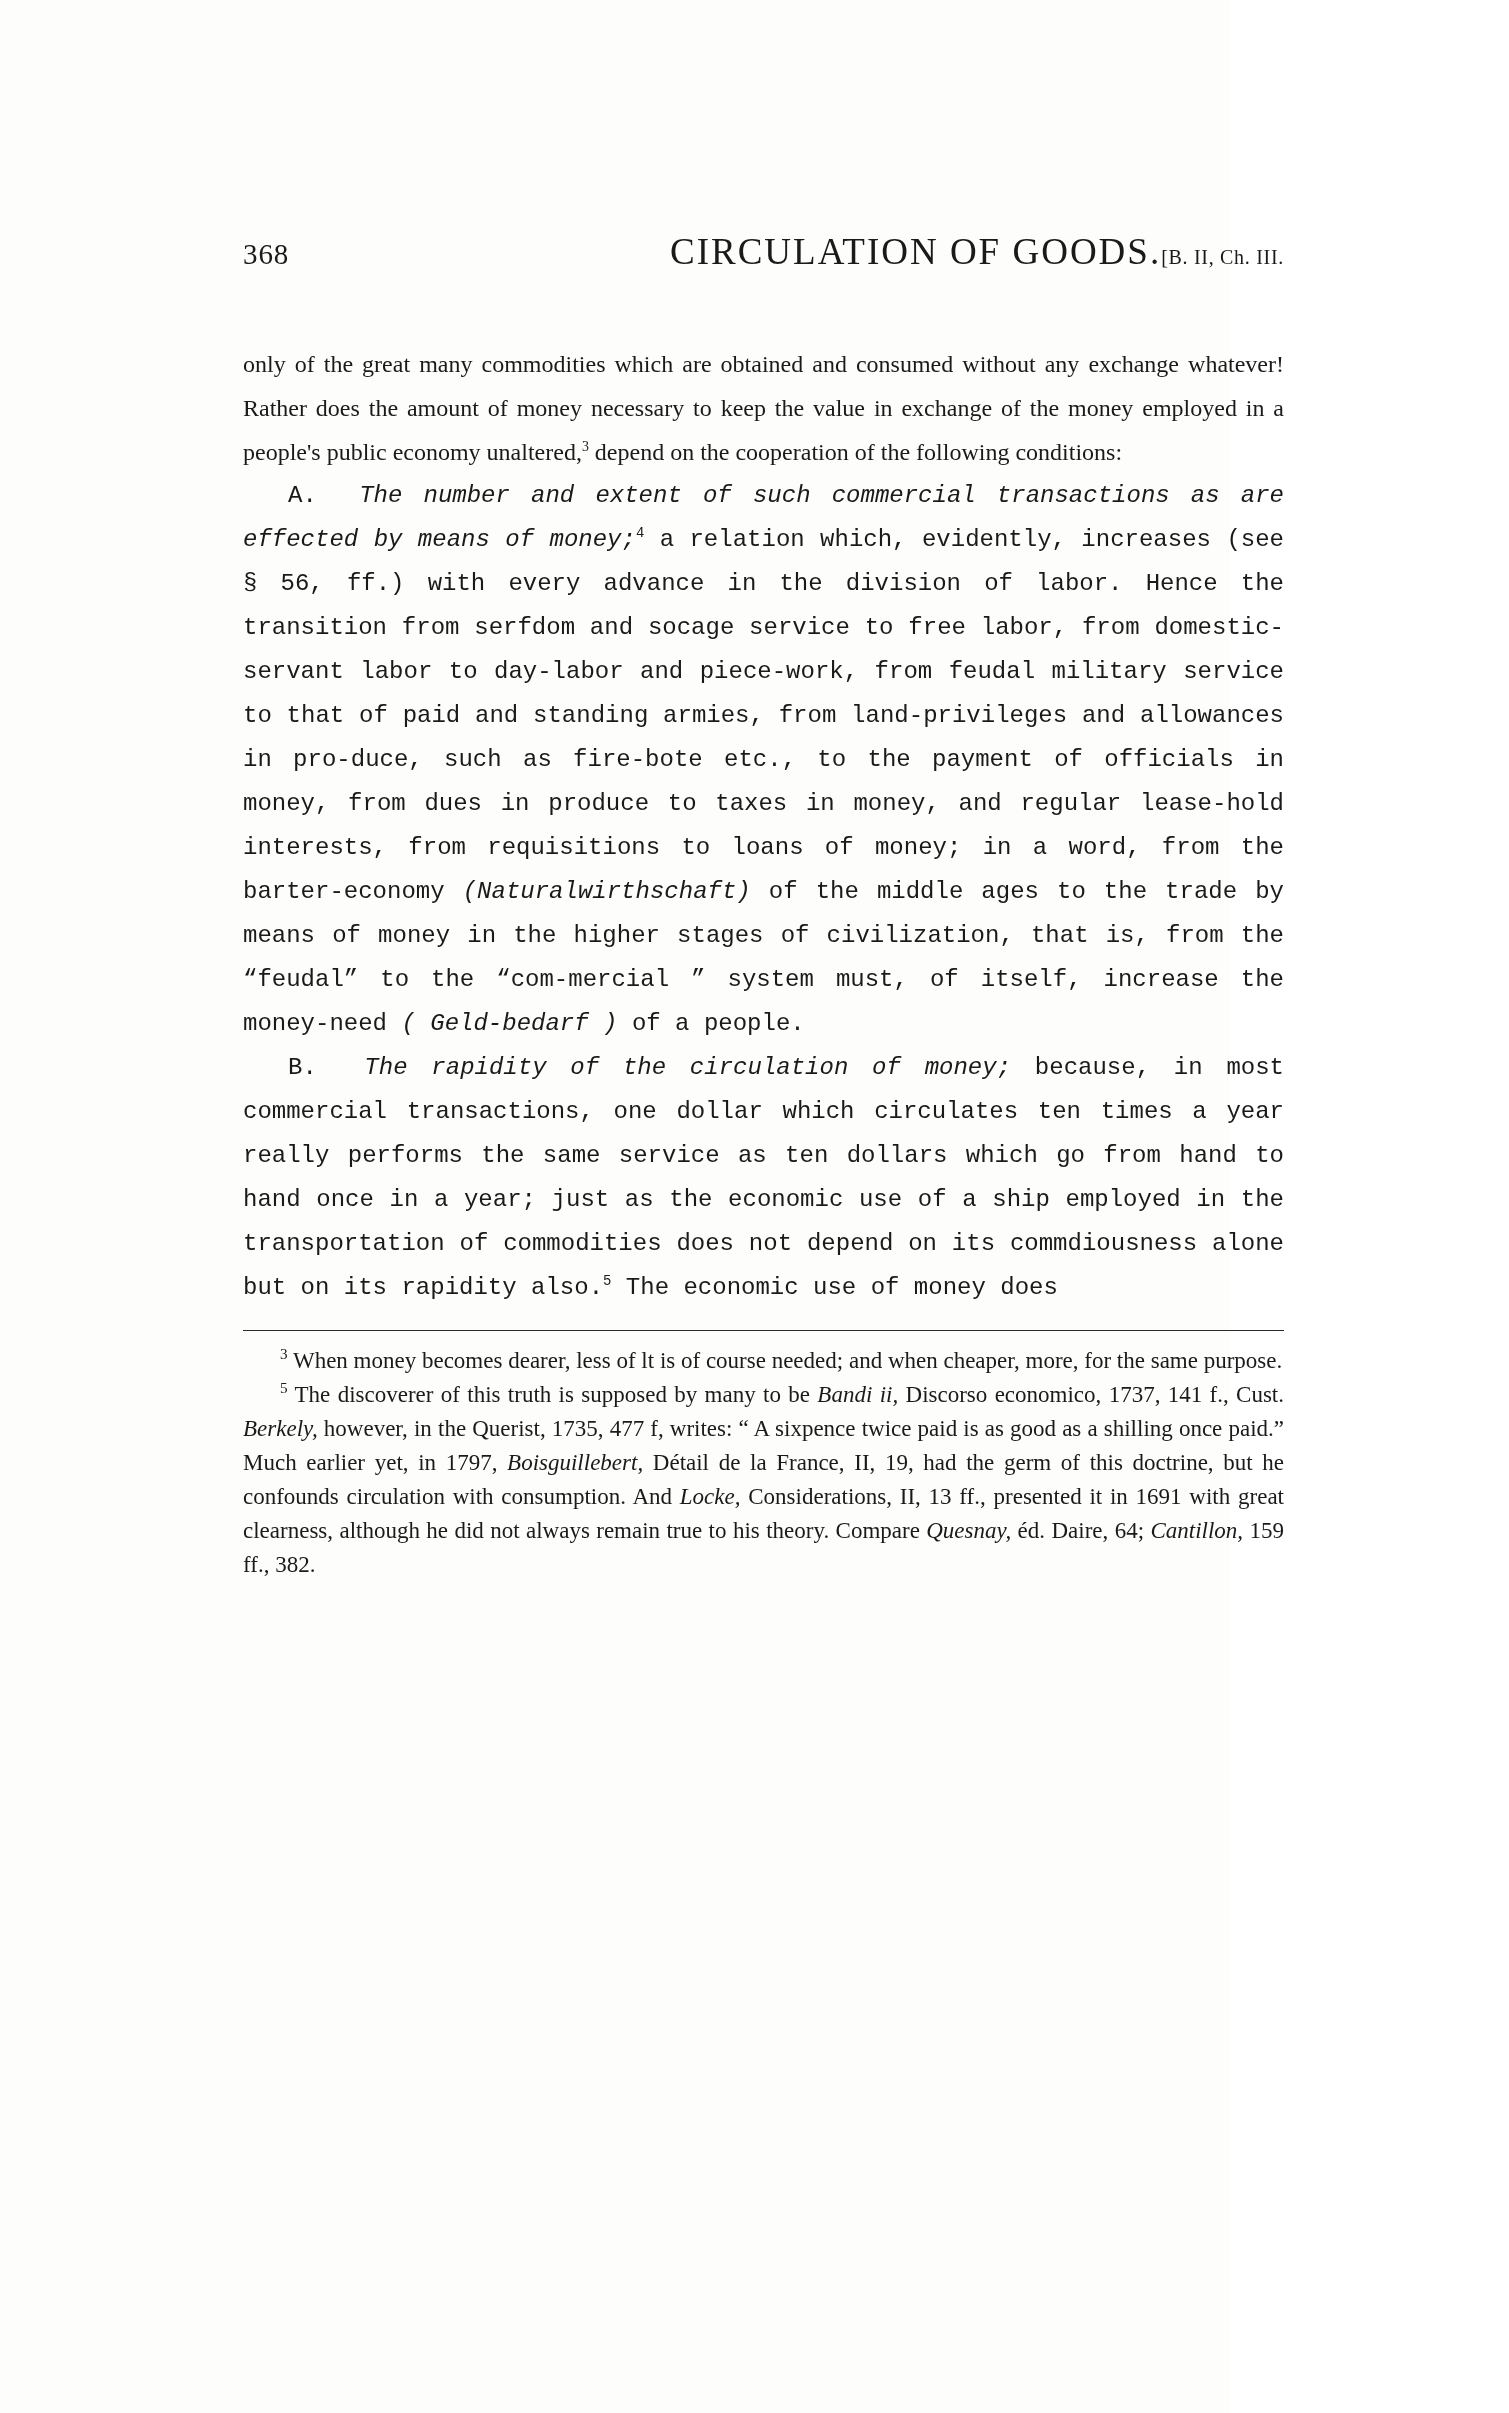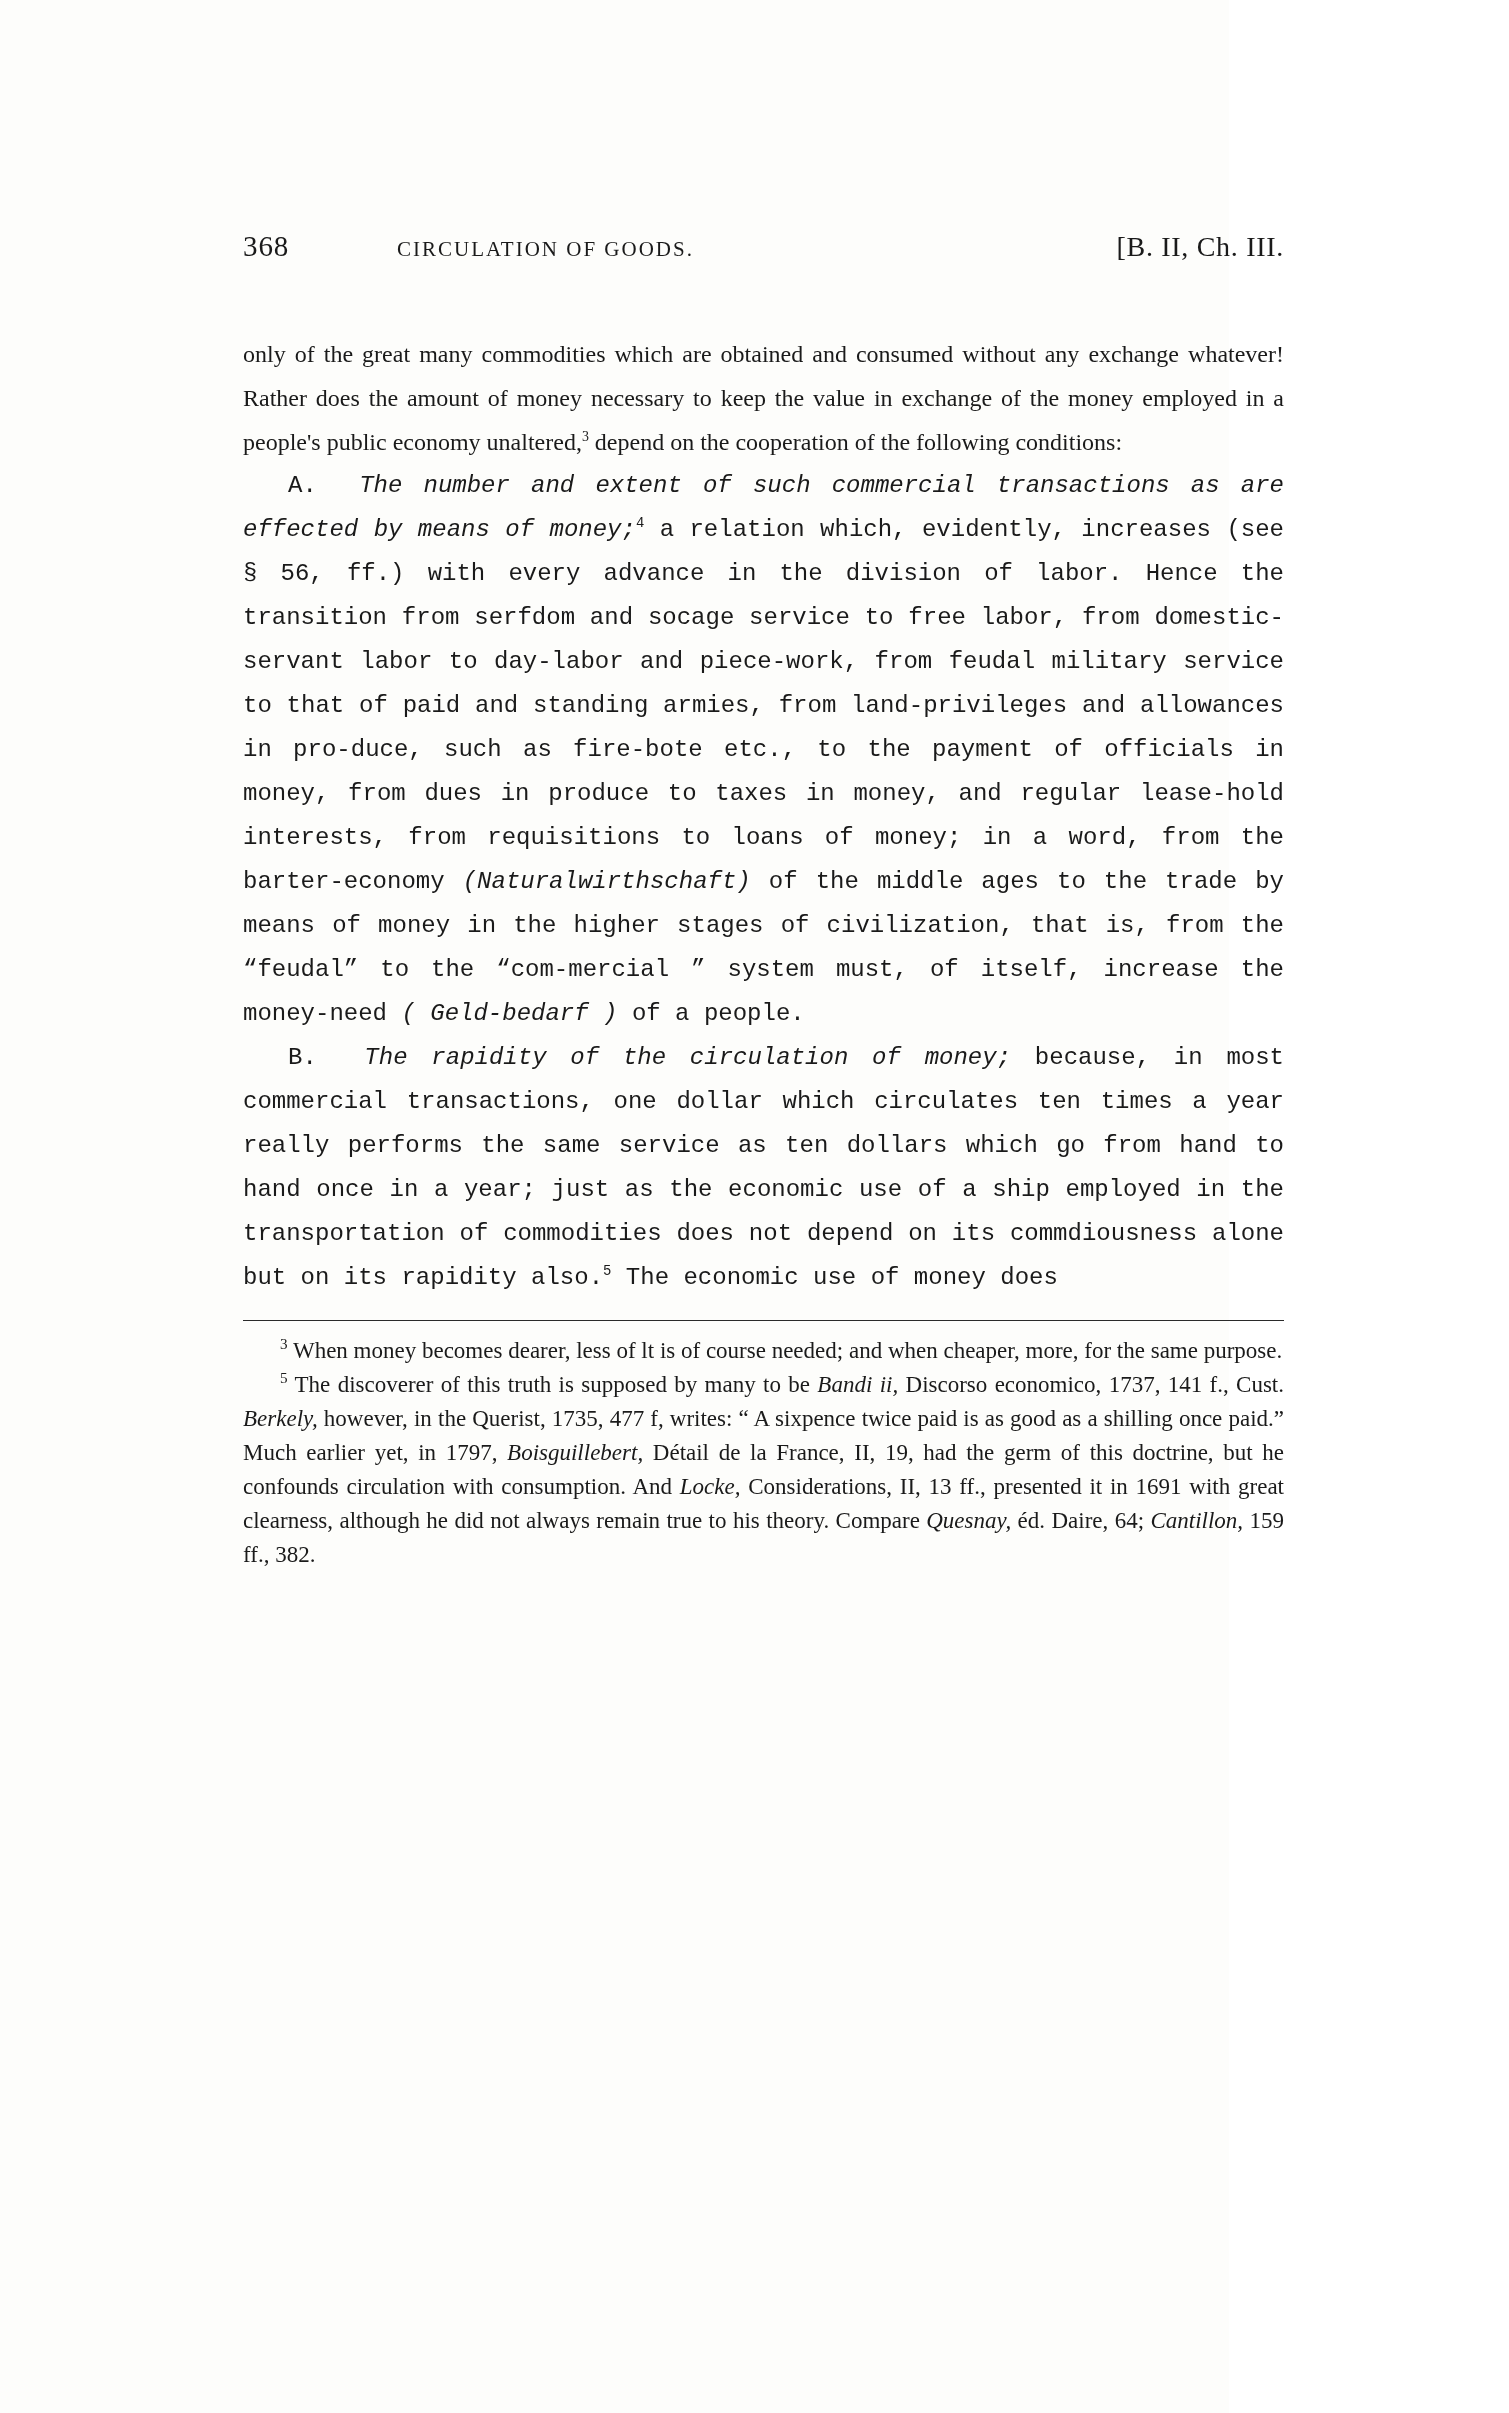--- a/index.html
+++ b/index.html
@@ -36,28 +36,28 @@
     letter-spacing: 0.5px;
   }
   .runhead .folio {
     font-size: 29px;
     letter-spacing: 0.9px;
     width: 139px;
     flex: none;
   }
   .runhead .title {
     flex: 1 1 auto;
-    text-align: left;
-    font-size: 21px;
+    text-align: right;
+    font-size: 37px;
     letter-spacing: 2px;
     padding-left: 15px;
   }
   .runhead .chap {
     flex: none;
-    font-size: 28px;
+    font-size: 20px;
     letter-spacing: 0.7px;
     white-space: nowrap;
   }
 
   
   .body-text p {
     margin: 0;
     font-size: 24px;
     line-height: 44px;
     text-align: justify;

